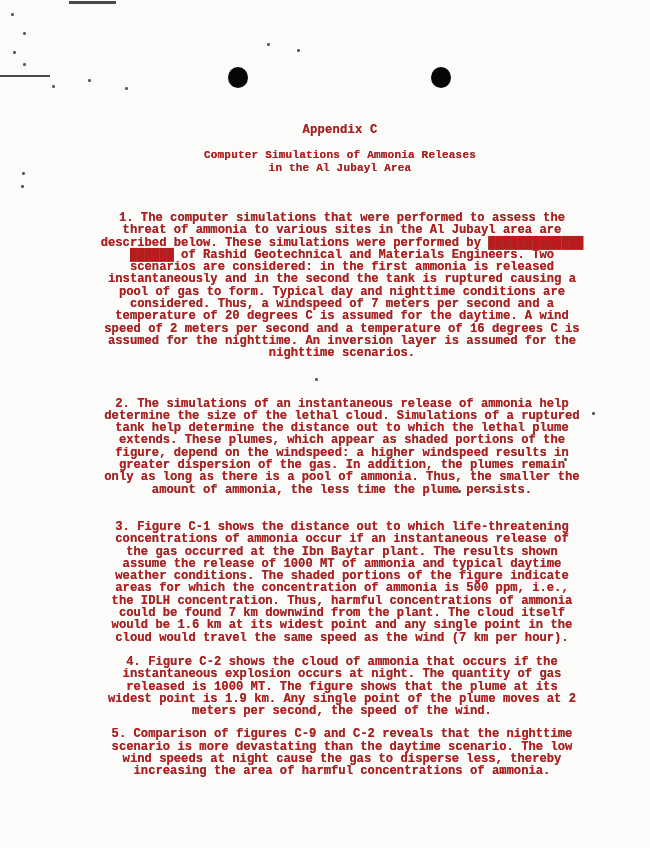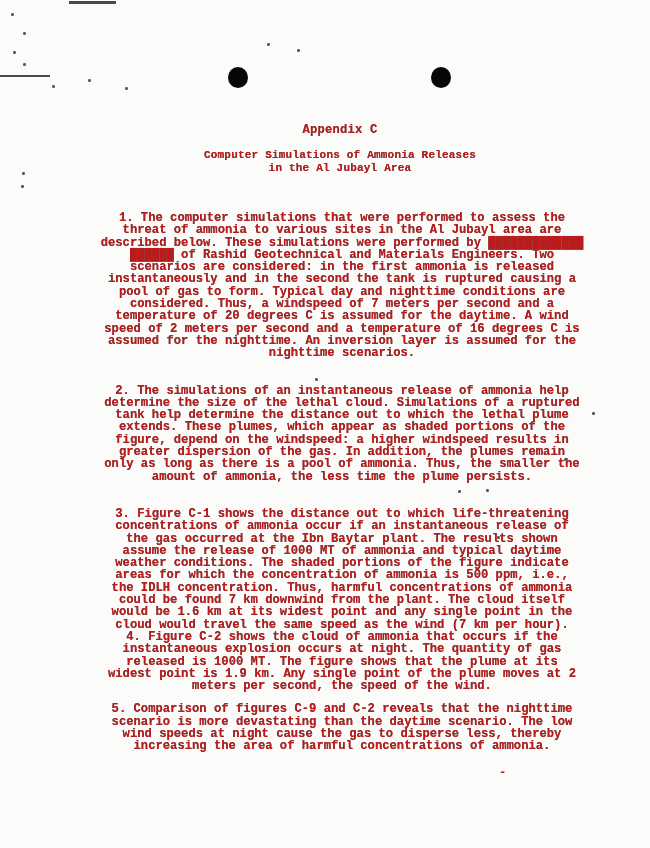--- a/index.html
+++ b/index.html
@@ -24,23 +24,23 @@
     text-align:center;
     font-size:11px;line-height:12.6px;
     letter-spacing:0.2px;
     white-space:pre;
   }
   .doc-body{
     position:absolute;left:92px;top:212px;width:500px;
     font-size:12.2px;line-height:12.3px;text-align:center;
   }
   .para{white-space:pre;text-shadow:0 0 0.4px rgba(20,20,20,0.65);}
-  .para.p2{margin-top:25px;}
+  .para.p2{margin-top:38px;}
   .para.p3{margin-top:25px;}
-  .para.p4{}
+  .para.p4{margin-top:12px;}
   .para.p5{margin-top:11px;}
   .doc-title,.doc-subtitle{text-shadow:0 0 0.4px rgba(20,20,20,0.65);}
   .trailing-dash{
     position:absolute;left:499px;top:766px;
     font-size:12.2px;font-weight:bold;
   }
   .hole-dot{
     position:absolute;width:20px;height:21px;
     background:#060606;border-radius:50%;
   }

